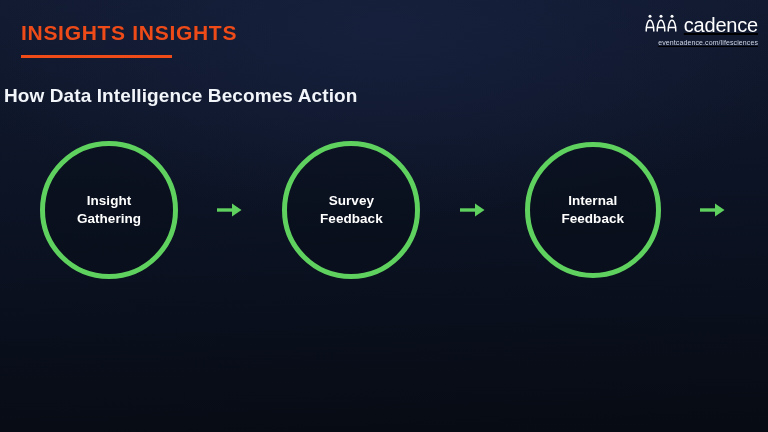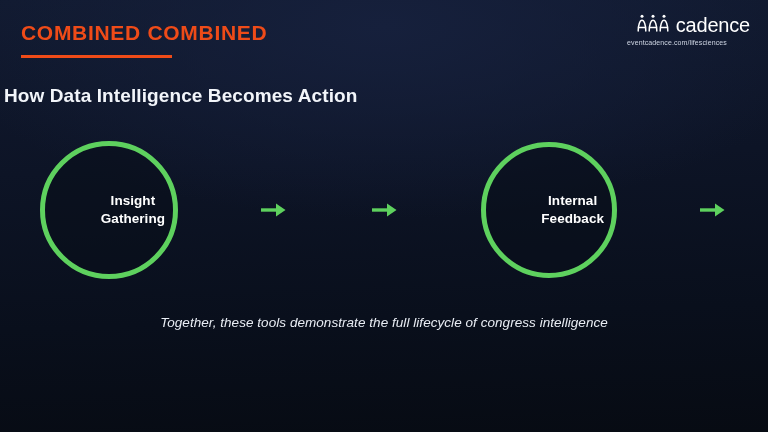--- a/index.html
+++ b/index.html
@@ -34,23 +34,24 @@
   .eyebrow-rule {
     position:absolute;
     left:21px; top:55px;
     width:151px; height:3px;
     background:#ef4b18;
   }
 
   
   .logo {
     position:absolute;
-    right:18px; top:14px;
+    right:10px; top:14px;
     width:146px;
-    text-align:center;
+    text-align:right;
+    text-decoration:underline;
   }
   .logo-row {
     display:flex;
     align-items:center;
     justify-content:flex-end;
     gap:6px;
     height:22px;
   }
   .logo-mark { display:block; }
   .logo-word {
@@ -91,21 +92,21 @@
     justify-content:space-between;
   }
   .node {
     position:relative;
     flex:0 0 auto;
     border-radius:50%;
     border:5px solid #5ed15e;
     background:rgba(9,14,26,0.55);
     display:flex;
     align-items:center;
-    justify-content:flex-end;
+    justify-content:center;
     text-align:center;
   }
   .node-1 { width:138px; height:138px; }
   .node-2 { width:138px; height:138px; }
   .node-3 { width:136px; height:136px; }
   .node-4 { width:144px; height:144px; }
 
   .node-label {
     font-size:13.5px;
     font-weight:700;
@@ -139,21 +140,21 @@
     line-height:1.62;
     letter-spacing:0.05px;
   }
   .caption span { display:block; }
 </style>
 </head>
 <body>
 
 <div class="slide">
 
-  <div class="eyebrow">COMBINED COMBINED</div>
+  <div class="eyebrow">INSIGHTS INSIGHTS</div>
   <div class="eyebrow-rule"></div>
 
   <div class="logo">
     <div class="logo-row">
       <span class="logo-mark">
         <svg width="34" height="20" viewBox="0 0 34 20" aria-hidden="true">
           <g fill="none" stroke="#ffffff" stroke-width="1.5" stroke-linecap="round">
             <circle cx="6" cy="3.2" r="1.5" fill="#ffffff" stroke="none"></circle>
             <circle cx="17" cy="3.2" r="1.5" fill="#ffffff" stroke="none"></circle>
             <circle cx="28" cy="3.2" r="1.5" fill="#ffffff" stroke="none"></circle>
@@ -180,20 +181,24 @@
 Gathering</span>
     </div>
 
     <span class="arrow">
       <svg width="28" height="20" viewBox="0 0 28 20" aria-hidden="true">
         <path d="M1 10 H17" stroke="#5ed15e" stroke-width="3.4" stroke-linecap="butt" fill="none"></path>
         <path d="M16 3.4 L25.5 10 L16 16.6 Z" fill="#5ed15e"></path>
       </svg>
     </span>
 
+    <div class="node node-2">
+      <span class="node-label">Survey
+Feedback</span>
+    </div>
 
     <span class="arrow">
       <svg width="28" height="20" viewBox="0 0 28 20" aria-hidden="true">
         <path d="M1 10 H17" stroke="#5ed15e" stroke-width="3.4" stroke-linecap="butt" fill="none"></path>
         <path d="M16 3.4 L25.5 10 L16 16.6 Z" fill="#5ed15e"></path>
       </svg>
     </span>
 
     <div class="node node-3">
       <span class="node-label">Internal
@@ -204,16 +209,15 @@
       <svg width="28" height="20" viewBox="0 0 28 20" aria-hidden="true">
         <path d="M1 10 H17" stroke="#5ed15e" stroke-width="3.4" stroke-linecap="butt" fill="none"></path>
         <path d="M16 3.4 L25.5 10 L16 16.6 Z" fill="#5ed15e"></path>
       </svg>
     </span>
 
 
   </div>
 
   <div class="caption">
-    <span>Together, these tools demonstrate the full lifecycle of congress intelligence</span>
   </div>
 
 </div>
 
 </body></html>

